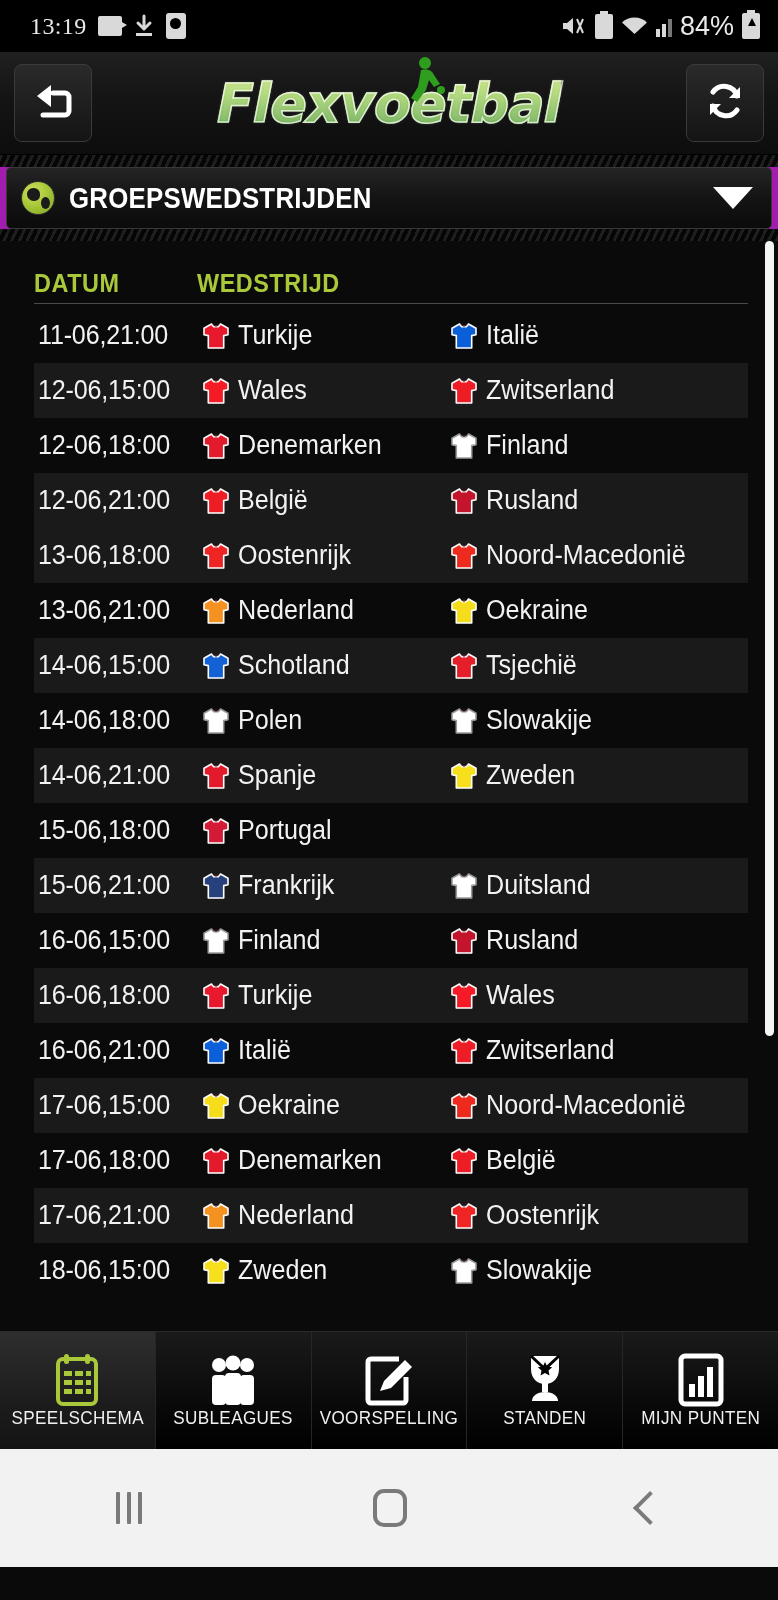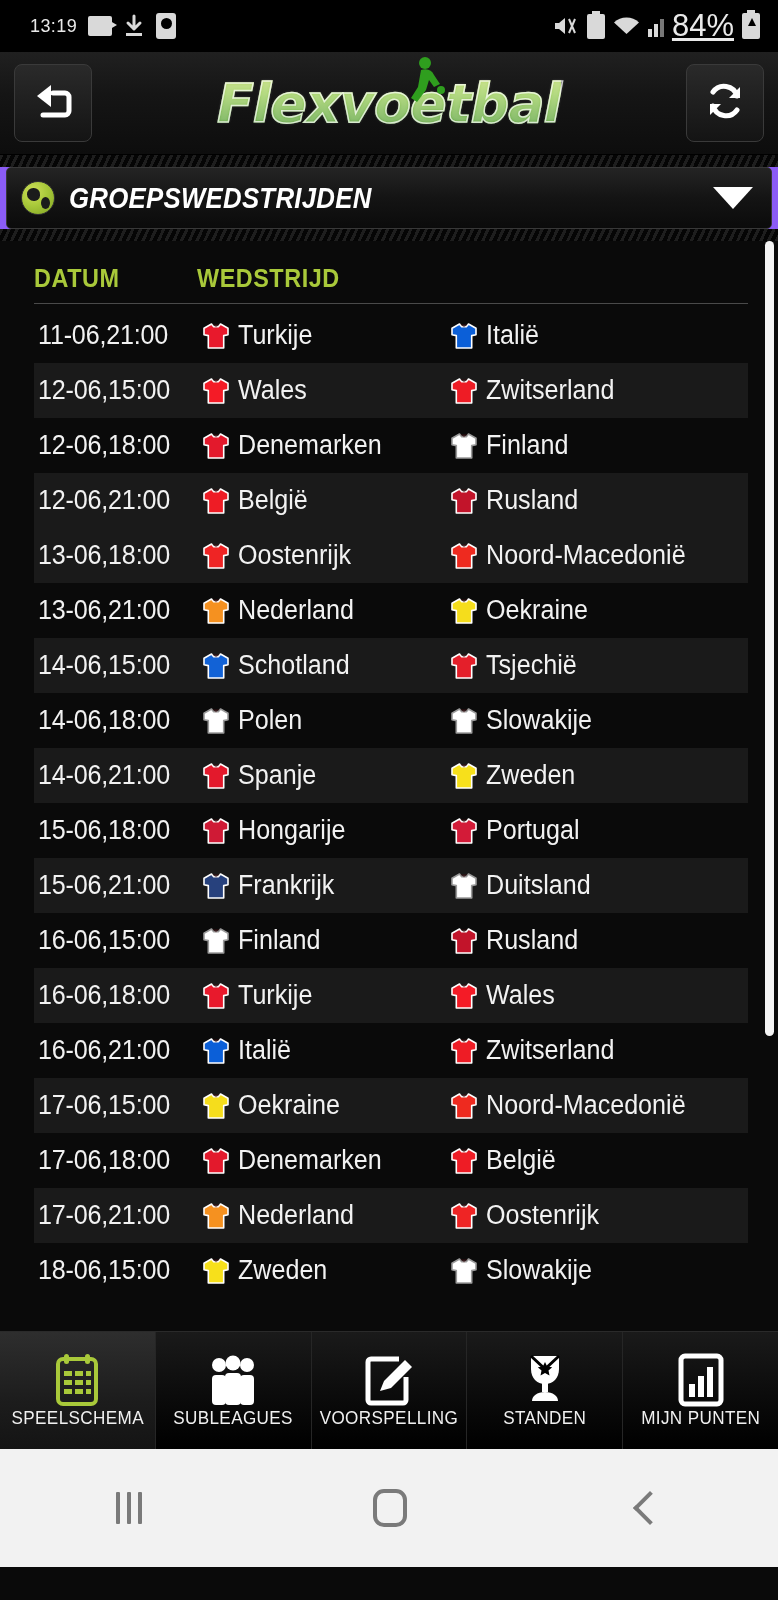--- a/index.html
+++ b/index.html
@@ -12,39 +12,39 @@
   #app { position:relative; width:778px; height:1600px; background:#0a0a0a; }
 
   
   .statusbar {
     height:52px; background:#000; color:#e9e9e9;
     display:flex; align-items:center; justify-content:space-between;
     padding:0 18px 0 30px;
   }
   .sb-left { display:flex; align-items:center; gap:11px; }
   .sb-right { display:flex; align-items:center; gap:8px; }
-  .sb-time { font-size:18px; letter-spacing:.4px; font-family:Liberation Sans, sans-serif; }
+  .sb-time { font-size:24px; letter-spacing:.4px; font-family:Liberation Serif, serif; }
   .sb-ico { display:inline-block; position:relative; }
 
   .ico-outlook { width:24px; height:20px; background:#d9d9d9; border-radius:2px; }
   .ico-outlook::after{ content:""; position:absolute; right:-5px; top:2px;
      border-left:12px solid #d9d9d9; border-top:7px solid transparent; border-bottom:7px solid transparent; }
   .ico-download { width:22px; height:24px; }
   .ico-clock { width:20px; height:26px; background:#d9d9d9; border-radius:3px; position:relative; }
   .ico-clock::after { content:""; position:absolute; width:11px; height:11px; border-radius:50%;
      background:#000; left:4.5px; top:5px; }
   .ico-mute { width:26px; height:22px; }
   .ico-batt-save { width:18px; height:25px; background:#d9d9d9; border-radius:2px; position:relative; }
   .ico-batt-save::before{content:"";position:absolute;top:-3px;left:5px;width:8px;height:3px;background:#d9d9d9;}
   .ico-wifi { width:27px; height:22px; }
   .ico-signal { display:flex; align-items:flex-end; gap:2px; height:22px; }
   .ico-signal i { width:4px; background:#d9d9d9; display:block; }
   .ico-signal i:nth-child(1){height:8px;} .ico-signal i:nth-child(2){height:13px;}
   .ico-signal i:nth-child(3){height:18px;background:#777;}
-  .sb-batt-txt { font-size:31px;text-decoration:underline; }
+  .sb-batt-txt { font-size:27px; }
   .ico-battery { width:18px; height:26px; background:#d9d9d9; border-radius:2px; position:relative; }
   .ico-battery::before{content:"";position:absolute;top:-3px;left:5px;width:8px;height:3px;background:#d9d9d9;}
   .ico-battery::after{content:"";position:absolute;left:6px;top:5px;width:0;height:0;
      border-left:4px solid transparent;border-right:4px solid transparent;border-bottom:8px solid #000;}
 
   
   .appheader {
     height:103px; position:relative;
     background:linear-gradient(180deg,#202020 0%,#151515 42%,#0d0d0d 100%);
     display:flex; align-items:center; justify-content:space-between; padding:0 14px;
@@ -70,21 +70,21 @@
   }
   .logo-player { position:absolute; left:50%; margin-left:8px; top:4px; z-index:2; }
 
   
   .striped {
     height:12px;
     background:repeating-linear-gradient(115deg,#1e1e1e 0px,#1e1e1e 3px,#050505 3px,#050505 7px);
   }
 
   
-  .dd-wrap { padding:0 6px; background:#8b5cf6;font-style:italic; }
+  .dd-wrap { padding:0 6px; background:#a21caf; }
   .dropdown {
     height:62px; border-radius:5px;
     background:linear-gradient(180deg,#242424 0%,#141414 50%,#0b0b0b 100%);
     border:1px solid #383838;
     display:flex; align-items:center; padding:0 18px 0 14px;
   }
   .ball {
     width:34px; height:34px; border-radius:50%;
     background:radial-gradient(circle at 35% 30%,#cfe05a 0%,#a9c93a 45%,#7fa322 100%);
     position:relative; flex:none; margin-right:14px; border:1px solid #333;
@@ -97,21 +97,21 @@
     color:#fff; font-size:30px; font-weight:bold; letter-spacing:.3px;
     font-family:"Liberation Sans Narrow","Liberation Sans",sans-serif;
     transform:scaleX(.86); transform-origin:left center; white-space:nowrap; flex:1;
   }
   .dd-chevron { width:0;height:0;border-left:20px solid transparent;border-right:20px solid transparent;
      border-top:22px solid #fff; flex:none; margin-left:auto; }
 
   
   .tbl-region { position:relative; background:#0a0a0a; height:1090px; overflow:hidden; }
   .tbl-inner { padding:0 30px 0 34px; }
-  .thead { display:flex; align-items:flex-start; height:62px; padding-top:22px; }
+  .thead { display:flex; align-items:center; height:62px; padding-top:22px; }
   .th {
     color:#a9c93a; font-size:26px; font-weight:bold; letter-spacing:.6px;
     font-family:"Liberation Sans Narrow","Liberation Sans",sans-serif;
     transform:scaleX(.9); transform-origin:left bottom;
   }
   .th-datum { width:163px; }
   .hr-line { height:1px; background:#4a4a4a; margin-bottom:4px; }
 
   .row { display:flex; align-items:center; height:55px; padding:0 4px; }
   .row.alt { background:#1a1a1a; }
@@ -440,29 +440,20 @@
                 <svg width="30" height="28" viewBox="0 0 30 28">
                   <path d="M10.5 2 3 6.2v6.5l4.3.9V26h15.4V13.6l4.3-.9V6.2L19.5 2l-2 2.6h-5z" fill="#f7e01b" stroke="#ffffff" stroke-width="1.6" stroke-linejoin="round"></path>
                   <path d="M11.4 2.2 15 5.6l3.6-3.4" fill="#3a0c10" opacity=".55"></path>
                 </svg>
               </span>
               <span class="team-name">Zweden</span>
             </span>
           </div>
           <div class="row">
             <span class="cell-date">15-06,18:00</span>
-            <span class="cell-team home">
-              <span class="jersey">
-                <svg width="30" height="28" viewBox="0 0 30 28">
-                  <path d="M10.5 2 3 6.2v6.5l4.3.9V26h15.4V13.6l4.3-.9V6.2L19.5 2l-2 2.6h-5z" fill="#cf1a35" stroke="#ffffff" stroke-width="1.6" stroke-linejoin="round"></path>
-                  <path d="M11.4 2.2 15 5.6l3.6-3.4" fill="#3a0c10" opacity=".55"></path>
-                </svg>
-              </span>
-              <span class="team-name">Hongarije</span>
-            </span>
             <span class="cell-team">
               <span class="jersey">
                 <svg width="30" height="28" viewBox="0 0 30 28">
                   <path d="M10.5 2 3 6.2v6.5l4.3.9V26h15.4V13.6l4.3-.9V6.2L19.5 2l-2 2.6h-5z" fill="#d31b38" stroke="#ffffff" stroke-width="1.6" stroke-linejoin="round"></path>
                   <path d="M11.4 2.2 15 5.6l3.6-3.4" fill="#3a0c10" opacity=".55"></path>
                 </svg>
               </span>
               <span class="team-name">Portugal</span>
             </span>
           </div>

